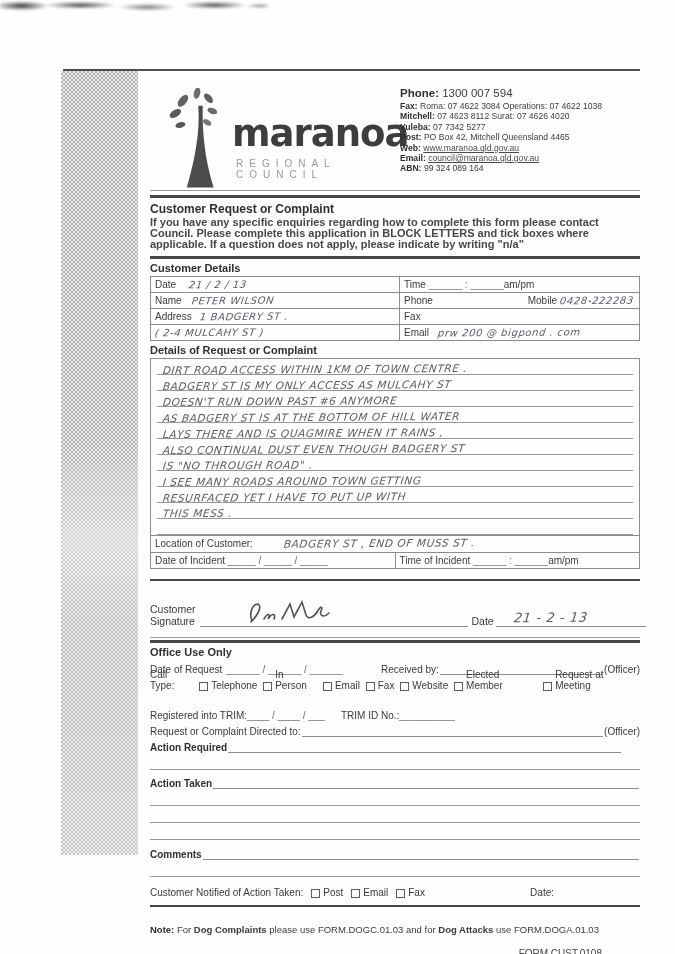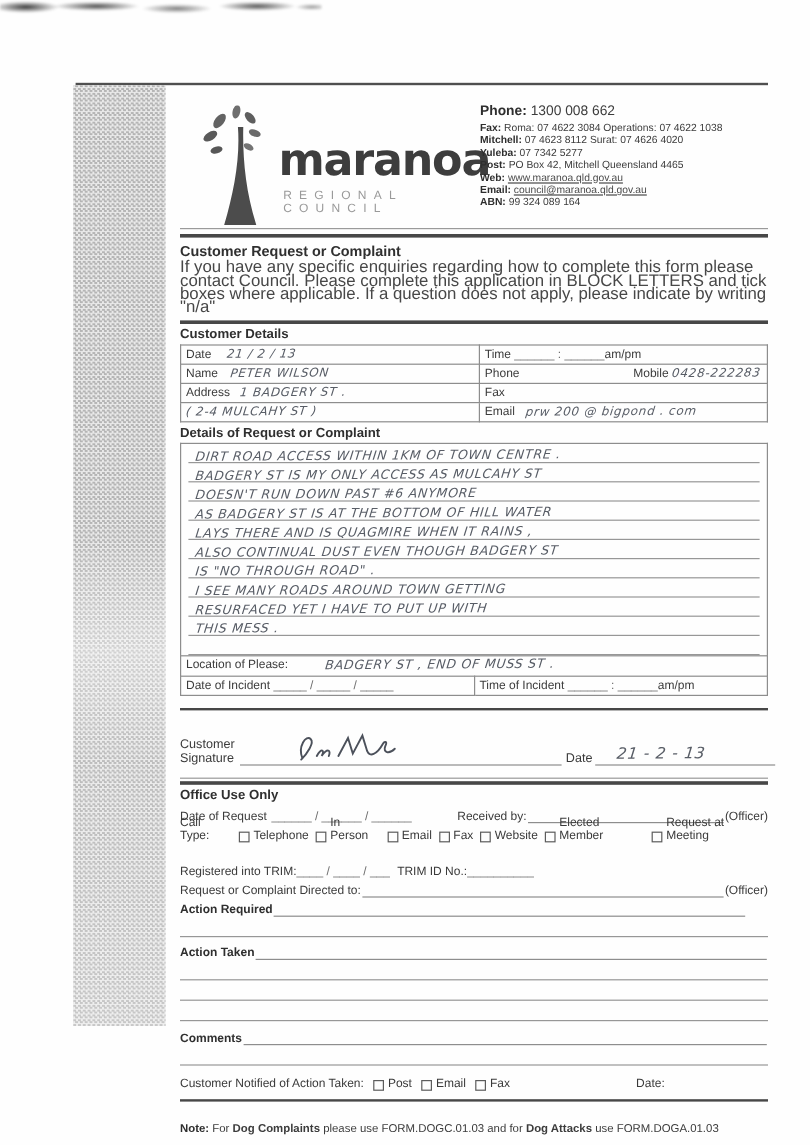--- a/index.html
+++ b/index.html
@@ -31,21 +31,21 @@
   .contact .phoneline{font-size:11.5px;line-height:15px;}
   .contact b{color:#2e2e2e;}
   .contact .u{text-decoration:underline;color:#4a4a4a;}
 
   
   .form-col{position:absolute;left:150px;top:190px;width:490px;}
   .hr1{height:1px;background:#9a9a9a;}
   .hr3{height:3px;background:#474747;margin-top:4px;}
   .hr2{height:2.5px;background:#474747;}
   .title{font-size:12px;font-weight:bold;margin:4px 0 1px;color:#2f2f2f;}
-  .instr{font-size:14px;line-height:11px;color:#474747;margin-bottom:6px;}
+  .instr{font-size:11px;line-height:11px;color:#474747;margin-bottom:6px;font-weight:bold;}
   .h2{font-size:11px;font-weight:bold;margin:3px 0 2px;color:#2f2f2f;}
 
   table{border-collapse:collapse;table-layout:fixed;width:100%;}
   td{border:1px solid #8d8d8d;padding:0 4px;height:15px;font-size:10px;line-height:13px;
      vertical-align:middle;overflow:visible;white-space:nowrap;}
   .lbl{color:#3c3c3c;}
   .us{color:#6e6e6e;letter-spacing:0;}
 
   .hw{display:inline-block;font-family:"DejaVu Sans",sans-serif;font-style:italic;
       color:#585d66;transform:skewX(-7deg) rotate(-.4deg);letter-spacing:.6px;
@@ -96,21 +96,21 @@
         <ellipse cx="66" cy="54" rx="7" ry="4" transform="rotate(30 66 54)" fill="#747474"></ellipse>
       </g>
     </svg>
     <div class="brand">maranoa</div>
     <div class="tagline">REGIONAL COUNCIL</div>
   </div>
 
   <div class="contact">
     <div class="phoneline">
       <b>Phone:</b>
-      <span>1300 008 662</span>
+      <span>1300 007 594</span>
     </div>
     <div><b>Fax:</b> <span>Roma: 07 4622 3084 Operations: 07 4622 1038</span></div>
     <div><b>Mitchell:</b> <span>07 4623 8112  Surat: 07 4626 4020</span></div>
     <div><b>Yuleba:</b> <span>07 7342 5277</span></div>
     <div><b>Post:</b> <span>PO Box 42, Mitchell Queensland 4465</span></div>
     <div><b>Web:</b> <span class="u">www.maranoa.qld.gov.au</span></div>
     <div><b>Email:</b> <span class="u">council@maranoa.qld.gov.au</span></div>
     <div><b>ABN:</b> <span>99 324 089 164</span></div>
   </div>
 
@@ -202,21 +202,21 @@
         </div>
       <div class="rline">
           <span class="hw"></span>
         </div>
     </div>
 
     <table>
       <tbody>
           <tr>
         <td colspan="2" style="height:16px">
-          <span class="lbl">Location of Please:</span>
+          <span class="lbl">Location of Customer:</span>
           <span class="hw" style="margin-left:28px;font-size:10.5px">BADGERY ST , END OF MUSS ST .</span>
         </td>
       </tr>
       <tr>
         <td style="width:240px">
           <span class="lbl">Date of Incident</span>
           <span class="us">_____ / _____ / _____</span>
         </td>
         <td>
           <span class="lbl">Time of Incident</span>
@@ -269,21 +269,21 @@
           <span>Website</span>
         <span class="cb"></span>
           <span>Elected Member</span>
         <span class="cb"></span>
           <span>Request at Meeting</span>
       </div>
 
       <div class="orow" style="margin-top:15px">
         <span>Registered into TRIM:</span>
         <span class="us">____ / ____ / ___</span>
-        <span style="margin-left:6px">TRIM ID No.:</span>
+        <span style="margin-left:16px">TRIM ID No.:</span>
         <span class="us">__________</span>
       </div>
 
       <div class="orow">
         <span>Request or Complaint Directed to:</span>
         <span class="fill"></span>
         <span>(Officer)</span>
       </div>
 
       <div class="orow" style="padding-right:18px">

